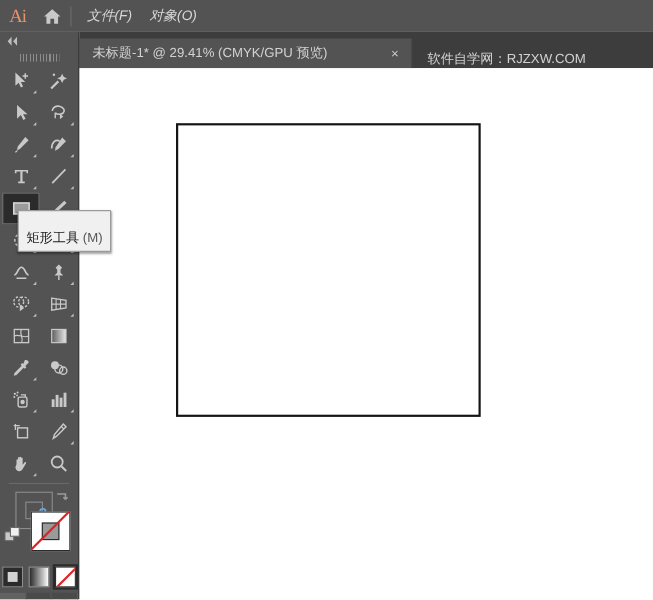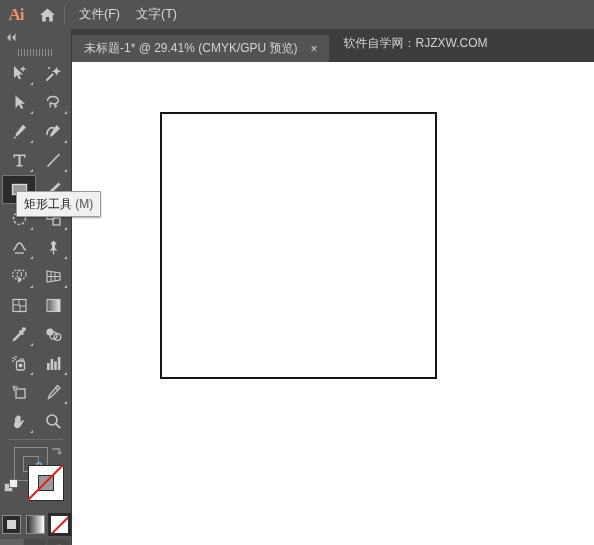--- a/index.html
+++ b/index.html
@@ -14,52 +14,53 @@
 
   
   .menubar{
     position:absolute;left:0;top:0;width:594px;height:29px;
     background:#535353;
     display:flex;align-items:center;
     box-sizing:border-box;
   }
   .ai-logo{
     width:32px;height:29px;display:flex;align-items:center;justify-content:center;
-    color:#e8936b;font-size:17px;font-weight:bold;letter-spacing:-1px;
+    color:#e8936b;font-size:17px;font-weight:normal;letter-spacing:-1px;
     font-family:"Liberation Serif","DejaVu Serif",serif;
   }
   .home-btn{
     width:30px;height:29px;display:flex;align-items:center;justify-content:center;
   }
   .menu-sep{width:1px;height:18px;background:#6d6d6d;margin:0 6px 0 2px;}
-  .menu-items{display:flex;}
+  .menu-items{display:flex;font-style:italic;}
   .menu-item{
     color:#d8d8d8;font-size:12.5px;padding:3px 8px;white-space:nowrap;cursor:default;
   }
 
   
   .tabbar{
     position:absolute;left:72px;top:29px;width:522px;height:33px;
     background:#3d3d3d;
     display:flex;align-items:flex-end;
   }
   .tab{
     height:27px;background:#535353;
     display:flex;align-items:center;
     padding:0 8px 0 12px;
     box-sizing:border-box;
     border-right:1px solid #3d3d3d;
+    gap:45px;
   }
   .tab-label{color:#d2d2d2;font-size:12px;white-space:nowrap;}
   .tab-close{
     color:#cfcfcf;font-size:12px;margin-left:10px;padding:0 3px;line-height:1;
     cursor:default;
   }
   .tab-note{
-    display:flex;align-items:flex-start;height:27px;padding:0 10px 0 14px;margin-top:40px;
+    display:flex;align-items:flex-end;height:27px;padding:0 10px 0 14px;margin-top:40px;
   }
   .tab-note-label{color:#d2d2d2;font-size:12px;white-space:nowrap;}
 
   
   .toolpanel{
     position:absolute;left:0;top:29px;width:72px;height:516px;
     background:#535353;
     border-right:1px solid #3a3a3a;
     box-sizing:border-box;
   }
@@ -165,21 +166,21 @@
   }
   .artboard{
     position:absolute;left:88px;top:50px;width:277px;height:267px;
     background:#ffffff;border:2px solid #151515;box-sizing:border-box;
   }
 
   
   .tooltip{
     position:absolute;left:16px;top:191px;
     background:#f0f0f0;border:1px solid #9a9a9a;
-    padding:4px 7px 3px 7px;
+    padding:16px 7px 3px 7px;
     font-size:12px;color:#1a1a1a;white-space:nowrap;
     border-radius:1px;
     box-shadow:0 1px 2px rgba(0,0,0,0.35);
     z-index:50;
   }
   .tooltip .key{color:#555;}
 </style>
 </head>
 <body>
 
@@ -188,21 +189,21 @@
   <div class="menubar">
     <div class="ai-logo">Ai</div>
     <div class="home-btn">
       <svg width="17" height="16" viewBox="0 0 17 16">
         <path d="M8.5 1.5 L16 8 L13.8 8 L13.8 14.5 L10.2 14.5 L10.2 10 L6.8 10 L6.8 14.5 L3.2 14.5 L3.2 8 L1 8 Z" fill="#c9c9c9"></path>
       </svg>
     </div>
     <div class="menu-sep"></div>
     <div class="menu-items">
       <div class="menu-item">文件(F)</div>
-      <div class="menu-item">文字(T)</div>
+      <div class="menu-item">对象(O)</div>
     </div>
   </div>
 
   <div class="tabbar">
     <div class="tab">
       <span class="tab-label">未标题-1* @ 29.41% (CMYK/GPU 预览)</span>
       <span class="tab-close">×</span>
     </div>
     <div class="tab-note">
       <span class="tab-note-label">软件自学网：RJZXW.COM</span>

